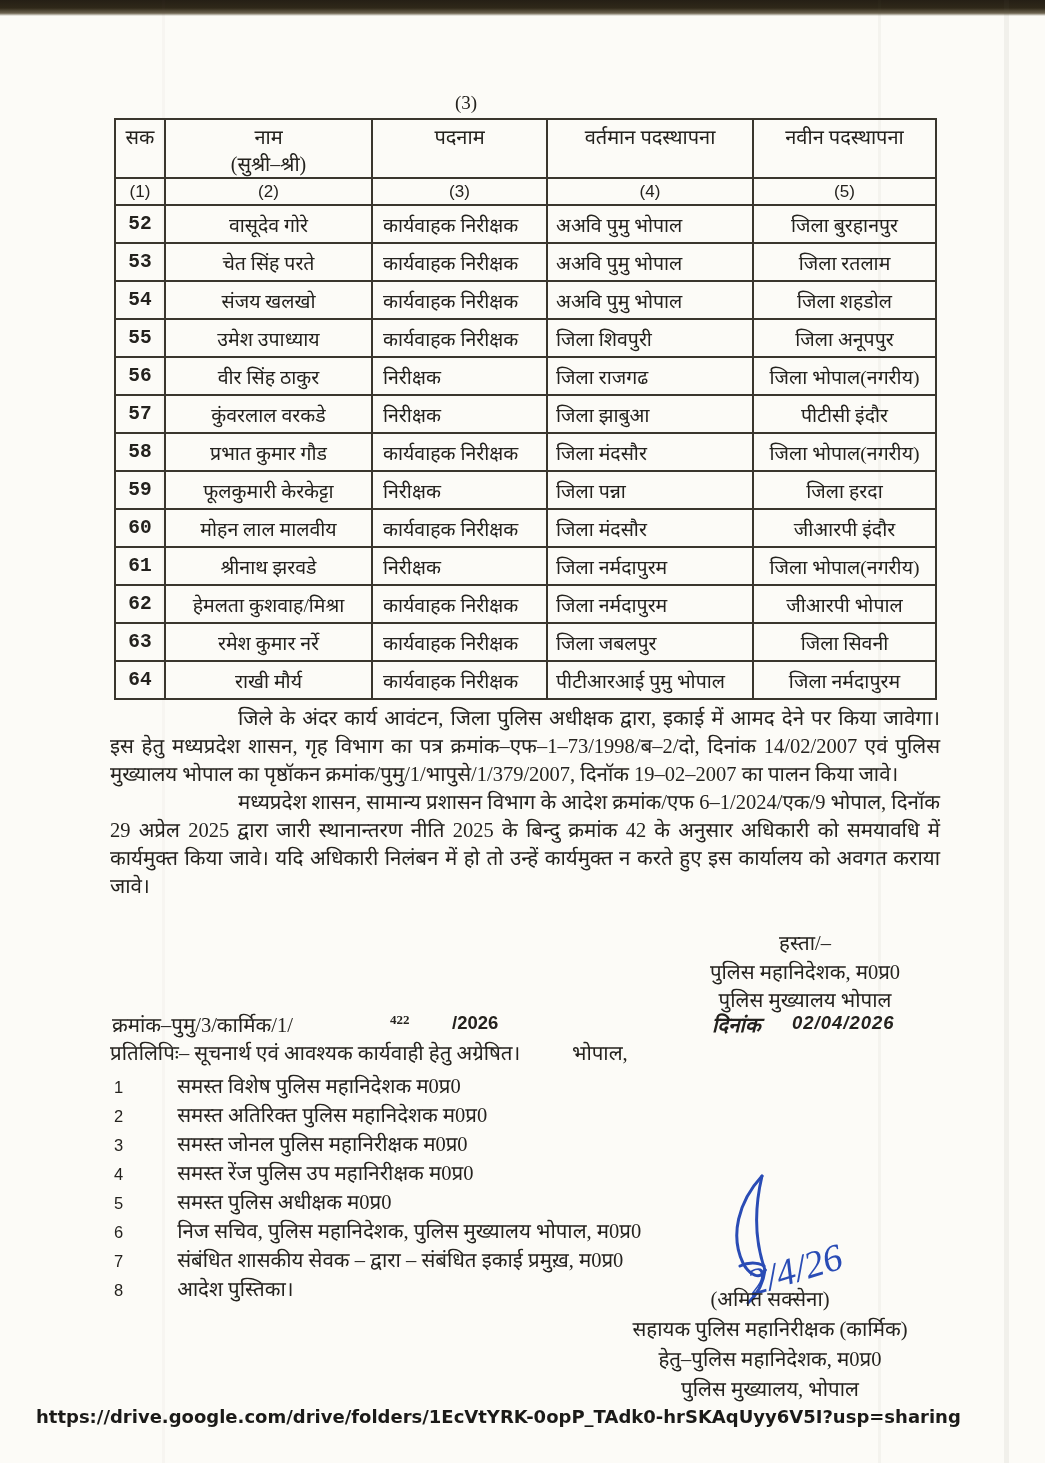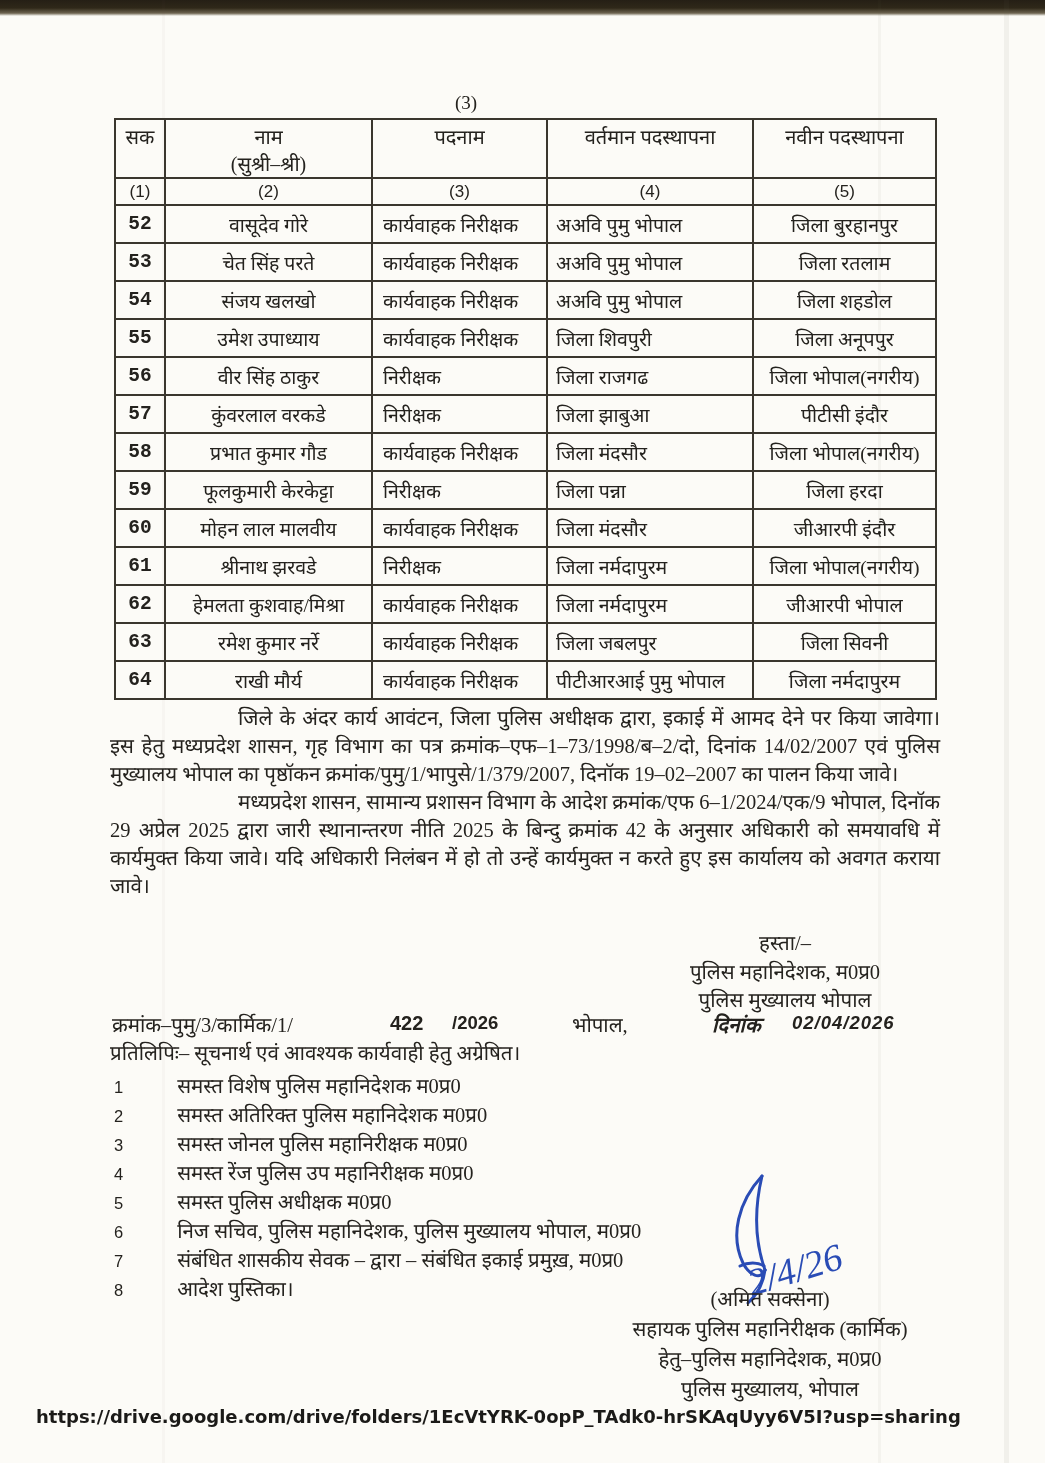--- a/index.html
+++ b/index.html
@@ -41,30 +41,30 @@
   td.c-cur  { text-align:left; padding-left:8px; }
   td.c-new  { text-align:center;margin-top:12px; }
 
   .body-text {
     position:absolute; left:110px; top:704px; width:830px;
     font-size:20.5px; line-height:28px; text-align:justify;
   }
   .body-text p { margin:0; text-indent:128px; }
 
   .sig-top {
-    position:absolute; left:620px; top:929px; width:330px;
+    position:absolute; left:640px; top:929px; width:330px;
     text-align:center; font-size:20.5px; line-height:28.5px;
   }
 
   .ref-line { position:absolute; left:0; top:1010px; width:100%; height:30px; font-size:20.5px; }
   .ref-line span { position:absolute; white-space:nowrap; }
   .ref-prefix { left:112px; }
-  .ref-num  { left:390px; font-family:Liberation Sans, sans-serif; font-weight:bold; font-size:20px; top:2px; }
+  .ref-num  { left:390px; font-family:Liberation Serif, serif; font-weight:bold; font-size:13px; top:2px; }
   .ref-suffix { left:452px; font-family:"Liberation Sans",sans-serif; font-weight:bold; font-size:18.5px; top:2px; }
-  .ref-place { left:572px; }
+  .ref-place { left:572px;margin-top:28px; }
   .ref-datelabel { left:712px; font-style:italic; font-weight:bold; }
   .ref-dateval { left:792px; font-family:"Liberation Sans",sans-serif; font-style:italic; font-weight:bold; font-size:18.5px; top:2px; letter-spacing:1px; }
 
   .copy-head { position:absolute; left:110px; top:1038px; font-size:20.5px; }
   .copies { position:absolute; left:114px; top:1071px; font-size:20.5px; }
   .copy-item { height:29px; white-space:nowrap; }
   .copy-num { display:inline-block; width:58px; font-family:"Liberation Sans",sans-serif; font-size:16.5px; }
 
   .signature { position:absolute; left:718px; top:1170px; width:200px; height:140px; }
 

